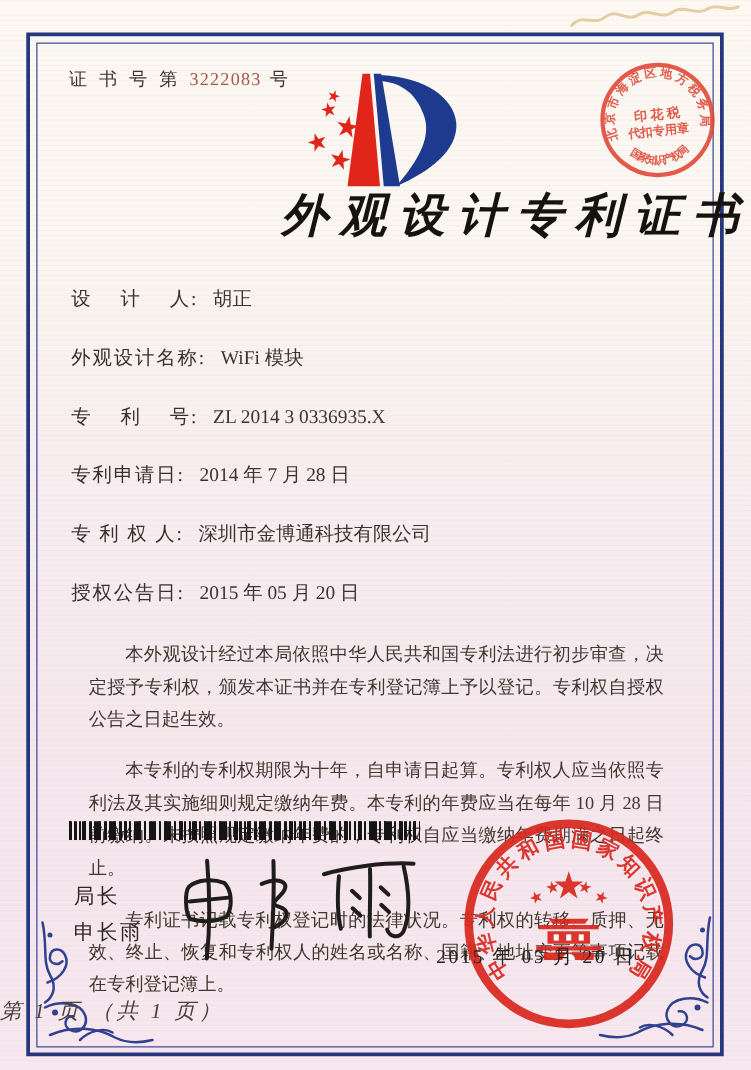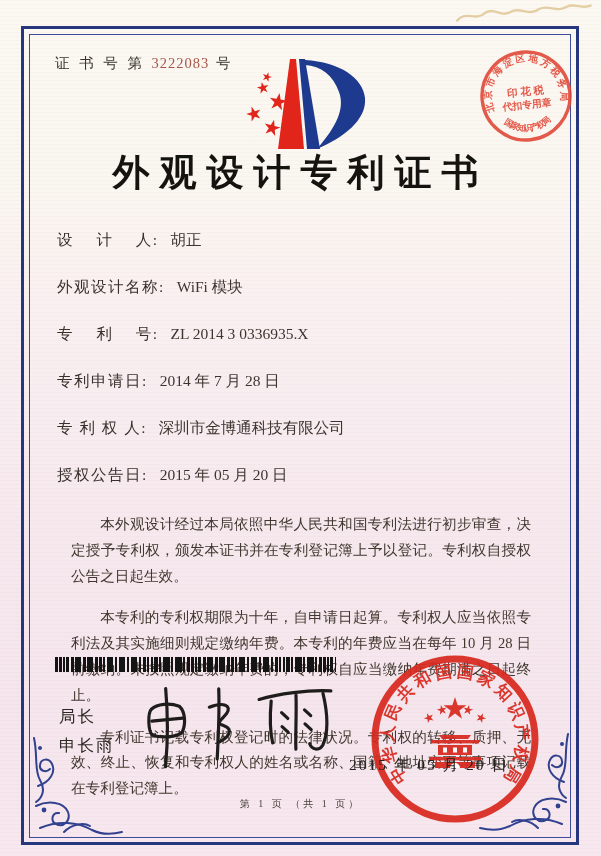--- a/index.html
+++ b/index.html
@@ -12,40 +12,40 @@
   }
   .outer-frame{position:absolute;left:21px;top:26px;right:22px;bottom:11px;
     border:3px solid #27377e;pointer-events:none;}
   .inner-frame{position:absolute;left:29px;top:34px;right:30px;bottom:18px;
     border:1px solid #3d4d9b;pointer-events:none;}
   .cert-no{position:absolute;left:55px;top:54px;font-size:14.5px;color:#3a332e;letter-spacing:3px;text-align:center;}
   .cert-no .num{color:#a8554a;letter-spacing:1px;}
   .scribble{position:absolute;left:452px;top:2px;width:145px;height:26px;transform:rotate(-3deg);opacity:.55;}
   .stamp-tax{position:absolute;left:474px;top:44px;width:104px;height:104px;opacity:.88;transform:rotate(-6deg);}
   .logo{position:absolute;left:226px;top:58px;width:152px;height:94px;}
-  .title{position:absolute;left:0;top:148px;width:100%;text-align:center;
-    font-size:37px;font-weight:bold;letter-spacing:10px;color:#15130f;}
+  .title{position:absolute;left:0;top:148px;width:100%;text-align:right;
+    font-size:37px;font-weight:bold;letter-spacing:10px;color:#15130f;font-style:italic;}
   .fields{position:absolute;left:57px;top:229px;width:500px;}
   .frow{font-size:15.5px;line-height:22px;margin-bottom:25px;color:#38302b;white-space:nowrap;}
   .frow .lab{letter-spacing:1.5px;}
   .frow .val{margin-left:8px;color:#3d342f;}
   .body-text{position:absolute;left:55px;top:496px;width:492px;
     font-size:14.6px;line-height:25.8px;color:#40372f;text-align:justify;}
   .body-text p{margin:16px;text-indent:2em;}
   .barcode{position:absolute;left:55px;top:657px;width:281px;height:15px;
     background:
       repeating-linear-gradient(90deg,#141414 0 2px,rgba(0,0,0,0) 2px 4px),
       repeating-linear-gradient(90deg,#141414 0 1px,rgba(0,0,0,0) 1px 6px),
       repeating-linear-gradient(90deg,#141414 0 3px,rgba(0,0,0,0) 3px 11px);}
   .signer{position:absolute;left:59px;top:702px;font-size:16.5px;color:#2c2723;line-height:29px;letter-spacing:2px;}
   .signature{position:absolute;left:134px;top:676px;width:218px;height:98px;transform:rotate(-2deg);}
   .seal-main{position:absolute;left:366px;top:650px;width:178px;height:178px;opacity:.92;}
   .seal-date{position:absolute;left:349px;top:755px;font-size:15.5px;color:#24211e;letter-spacing:2px;z-index:5;}
-  .footer{position:absolute;left:0;top:797px;width:100%;text-align:center;
-    font-size:10px;color:#4a423c;letter-spacing:3px;}
+  .footer{position:absolute;left:0;top:797px;width:100%;text-align:left;
+    font-size:17px;color:#4a423c;letter-spacing:3px;font-style:italic;}
   .flourish{position:absolute;width:96px;height:102px;}
   .flourish.bl{left:30px;top:736px;}
   .flourish.br{left:476px;top:732px;transform:scaleX(-1);}
   svg{display:block;}
 </style>
 </head>
 <body>
 
 <div class="page">
 

